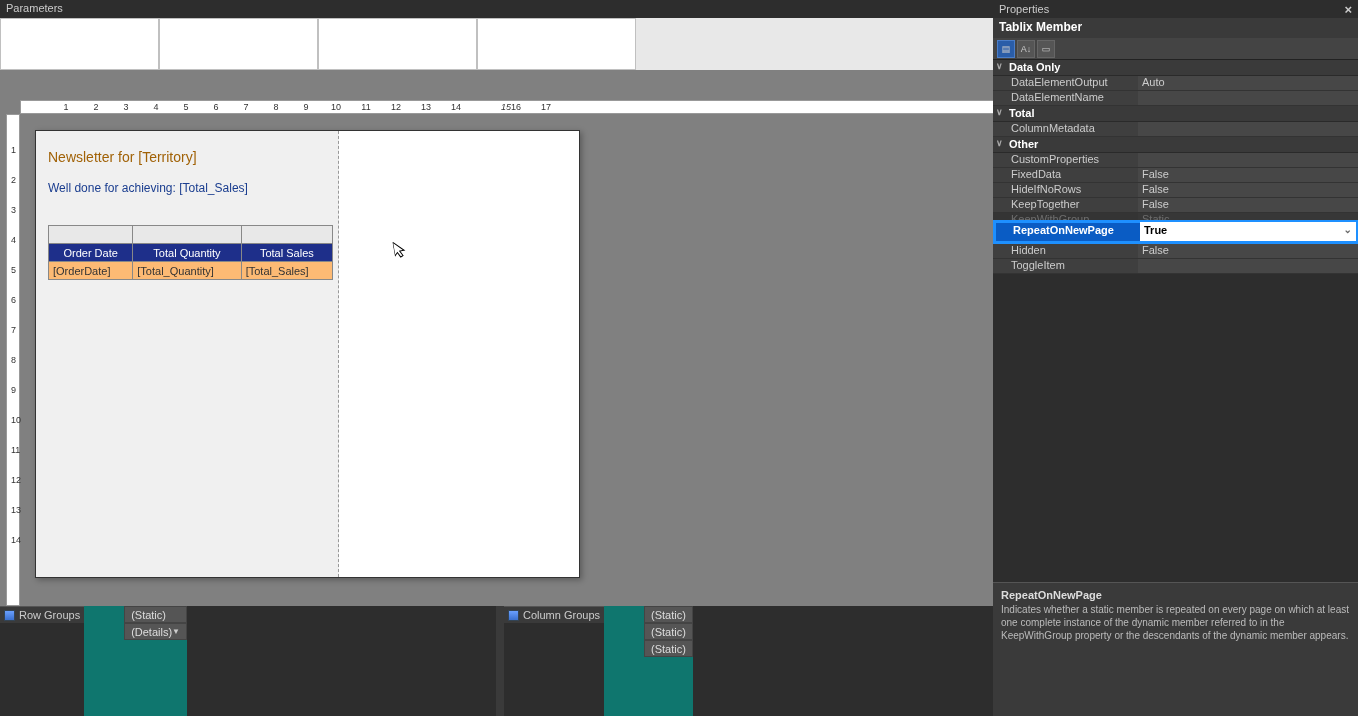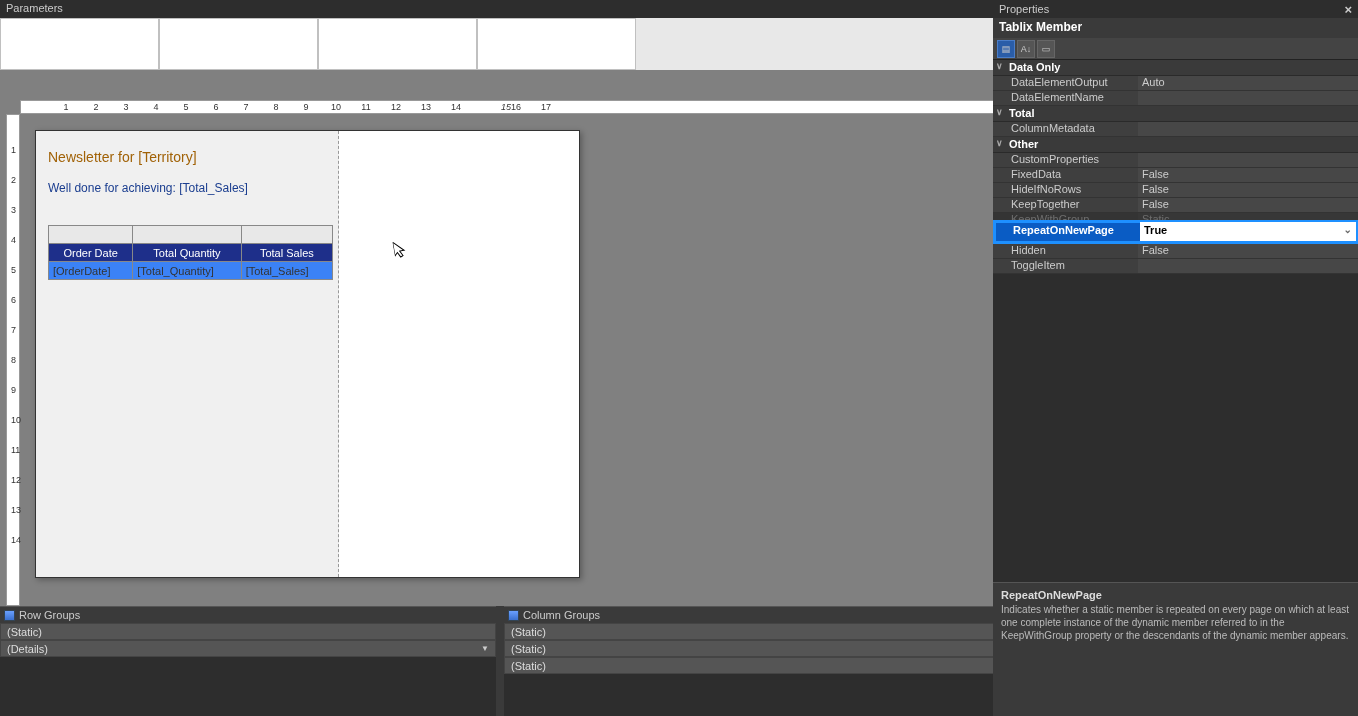--- a/index.html
+++ b/index.html
@@ -21,34 +21,34 @@
   .ruler-v { position: absolute; top: 44px; left: 6px; width: 14px; bottom: 0; background: #fff; border: 1px solid #999; font-size: 9px; color: #333; }
   .ruler-v .num { position: absolute; left: 4px; font-size: 9px; transform: translateY(-50%); }
 
   .canvas { position: absolute; top: 60px; left: 35px; width: 545px; height: 448px; background: #fff; border: 1px solid #333; box-shadow: 2px 2px 6px rgba(0,0,0,0.3); }
   .report-body { position: absolute; top: 0; left: 0; width: 303px; height: 100%; background: #f0f0f0; border-right: 1px dashed #999; padding: 10px 12px; }
   .report-text1 { color: #a16207; font-size: 14px; margin: 8px 0 16px 0; }
   .report-text2 { color: #1a3d8f; font-size: 12px; margin-bottom: 30px; }
 
   .tablix { border-collapse: collapse; font-size: 11px; width: 285px; }
   .tablix th { background: #1e2f8a; color: #fff; border: 1px solid #888; padding: 2px 4px; text-align: center; font-weight: normal; height: 18px; }
-  .tablix td { border: 1px solid #888; padding: 2px 4px; background: #3b82f6; height: 18px; color: #333; }
+  .tablix td { border: 1px solid #888; padding: 2px 4px; background: #fdba74; height: 18px; color: #333; }
   .tablix-small-row { height: 14px; }
   .tablix-small-row td { background: #e8e8e8; }
 
   .cursor-arrow { position: absolute; top: 110px; left: 358px; font-size: 14px; color: #000; pointer-events: none; transform: rotate(-10deg);}
 
   .v-scroll { position: absolute; right: 0; top: 30px; bottom: 0; width: 12px; background: #d0d0d0; }
   .v-scroll-thumb { position: absolute; top: 0; left: 0; right: 0; height: 280px; background: #888; }
 
   
   .groups-panel { height: 110px; background: #2d2d2d; display: flex; position: relative; }
-  .group-col { flex: 1; display: flex; flex-direction: column; }
+  .group-col { flex: 1; display: flex; flex-direction: row; }
   .group-header { height: 17px; background: #3a3a3a; color: #ccc; font-size: 11px; padding: 1px 4px; display: flex; align-items: center; gap: 4px; border-top: 1px solid #555; }
-  .group-rows { background: #bef264; }
+  .group-rows { background: #0f766e; padding-left: 40px; }
   .group-row { height: 17px; background: #555; color: #ddd; font-size: 11px; padding: 1px 6px; margin-bottom: 0px; border: 1px solid #444; display: flex; align-items: center; justify-content: space-between; }
   .group-row .dd { font-size: 8px; color: #ccc; }
   .groups-divider { width: 8px; background: #3a3a3a; }
   .groups-caret { position:absolute; right:4px; top:2px; color:#ccc; font-size:9px;}
 
   .grp-icon { width: 11px; height: 11px; display: inline-block; background: linear-gradient(#6aa0ff,#3a70d0); border:1px solid #345; }
 
   
   .properties-panel { position: absolute; top: 0; right: 0; width: 365px; height: 716px; background: #2d2d2d; color: #ccc; }
   .properties-title { height: 18px; background: #2d2d2d; font-size: 11px; padding: 2px 6px; display: flex; justify-content: space-between; align-items: center; gap: 15px; }

